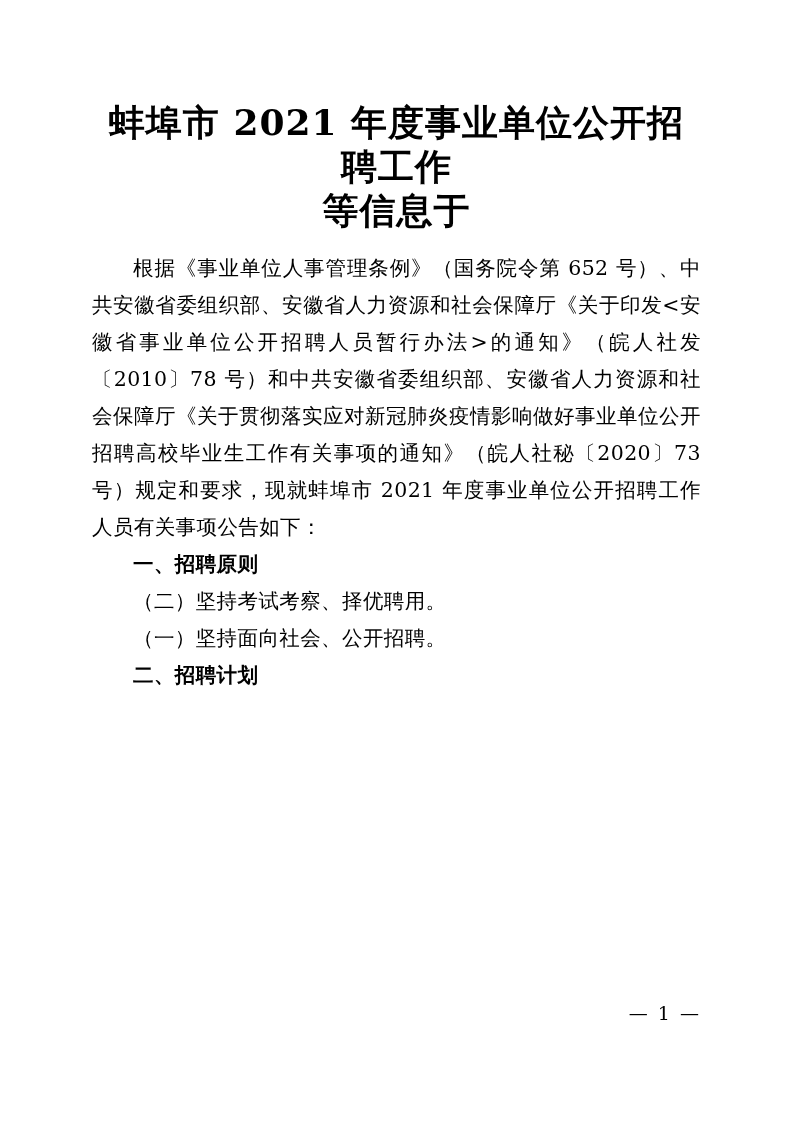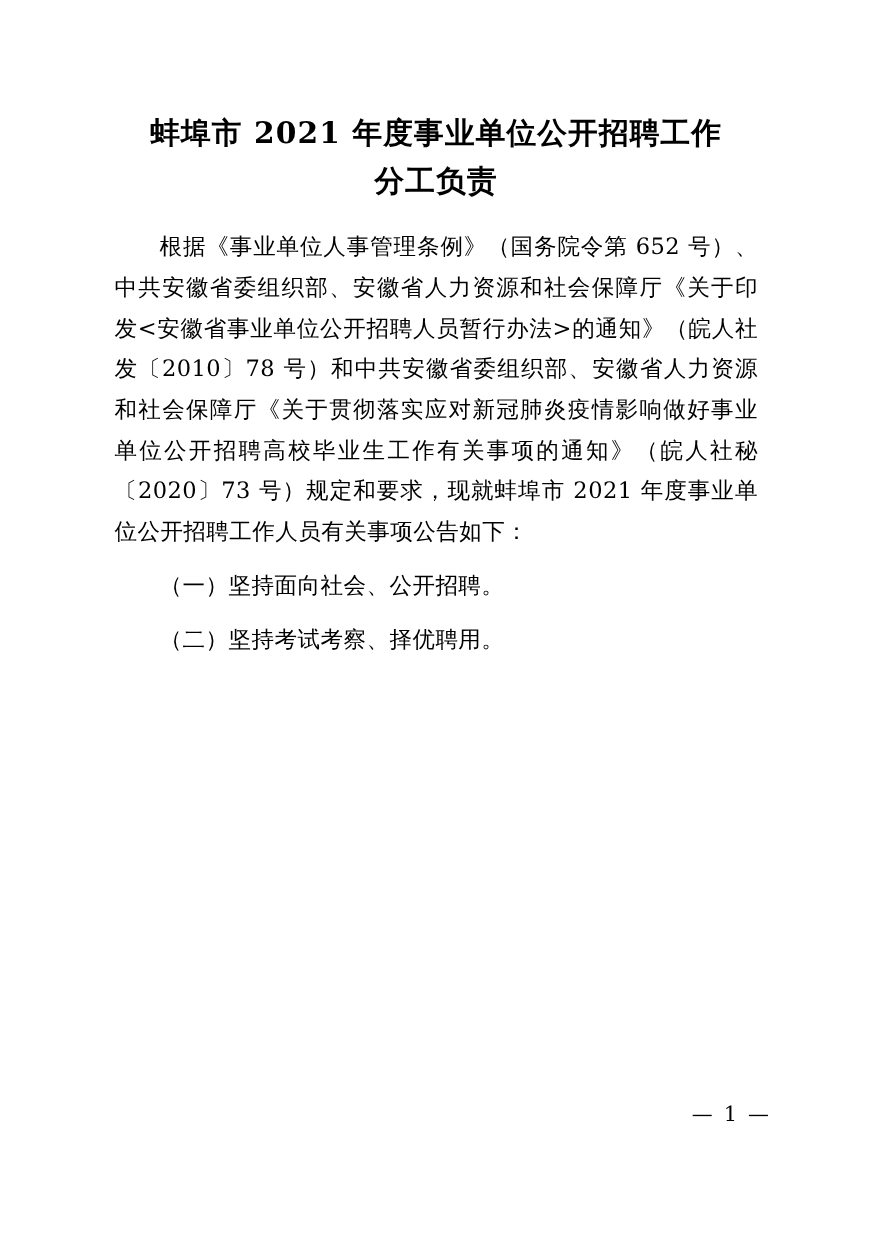--- a/index.html
+++ b/index.html
@@ -18,37 +18,37 @@
     position: relative;
     width: 793px;
     height: 1122px;
     box-sizing: border-box;
     padding: 100px 92px 0 92px;
   }
   .doc-title {
     text-align: center;
     font-family: "DejaVu Serif", "Liberation Serif", serif;
     font-weight: bold;
-    font-size: 27px;
+    font-size: 36px;
     line-height: 44px;
     letter-spacing: 1px;
     margin: 0 0 18px 0;
     padding: 0 10px;
   }
   .body-text {
     font-size: 20.5px;
     line-height: 37px;
     text-align: justify;
     text-justify: inter-ideograph;
     letter-spacing: 0.4px;
     margin: 0;
   }
   .para {
     text-indent: 2em;
-    margin: 12px;
+    margin: 0;
   }
   .heading {
     text-indent: 2em;
     font-weight: bold;
     margin: 0;
   }
   .page-number {
     position: absolute;
     right: 92px;
     bottom: 98px;
@@ -57,24 +57,26 @@
     font-family: "DejaVu Serif", "Liberation Serif", serif;
   }
 </style>
 </head>
 <body>
 
 <div class="page">
 
   <h1 class="doc-title">
     <span>蚌埠市 2021 年度事业单位公开招聘工作</span><br>
-    <span>分工负责</span>
+    <span>等信息于</span>
   </h1>
 
   <div class="body-text">
     <p class="para">根据《事业单位人事管理条例》（国务院令第 652 号）、中共安徽省委组织部、安徽省人力资源和社会保障厅《关于印发&lt;安徽省事业单位公开招聘人员暂行办法&gt;的通知》（皖人社发〔2010〕78 号）和中共安徽省委组织部、安徽省人力资源和社会保障厅《关于贯彻落实应对新冠肺炎疫情影响做好事业单位公开招聘高校毕业生工作有关事项的通知》（皖人社秘〔2020〕73 号）规定和要求，现就蚌埠市 2021 年度事业单位公开招聘工作人员有关事项公告如下：</p>
+    <p class="heading">一、招聘原则</p>
+    <p class="para">（二）坚持考试考察、择优聘用。</p>
     <p class="para">（一）坚持面向社会、公开招聘。</p>
-    <p class="para">（二）坚持考试考察、择优聘用。</p>
+    <p class="heading">二、招聘计划</p>
   </div>
 
   <div class="page-number">— 1 —</div>
 
 </div>
 
 </body></html>

